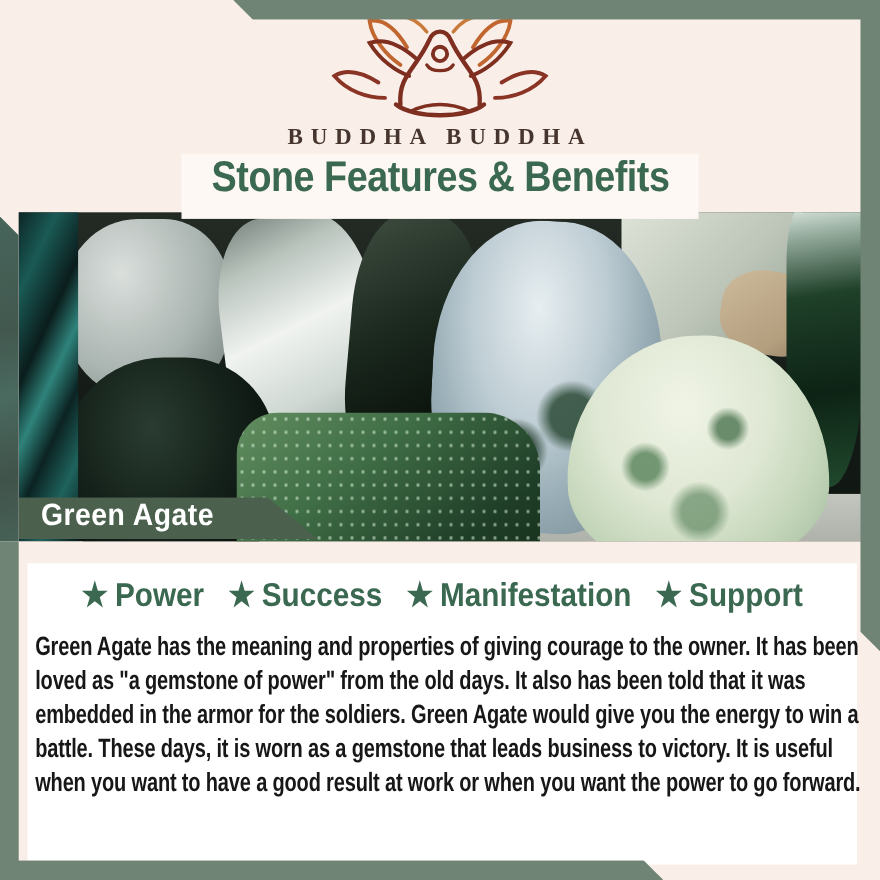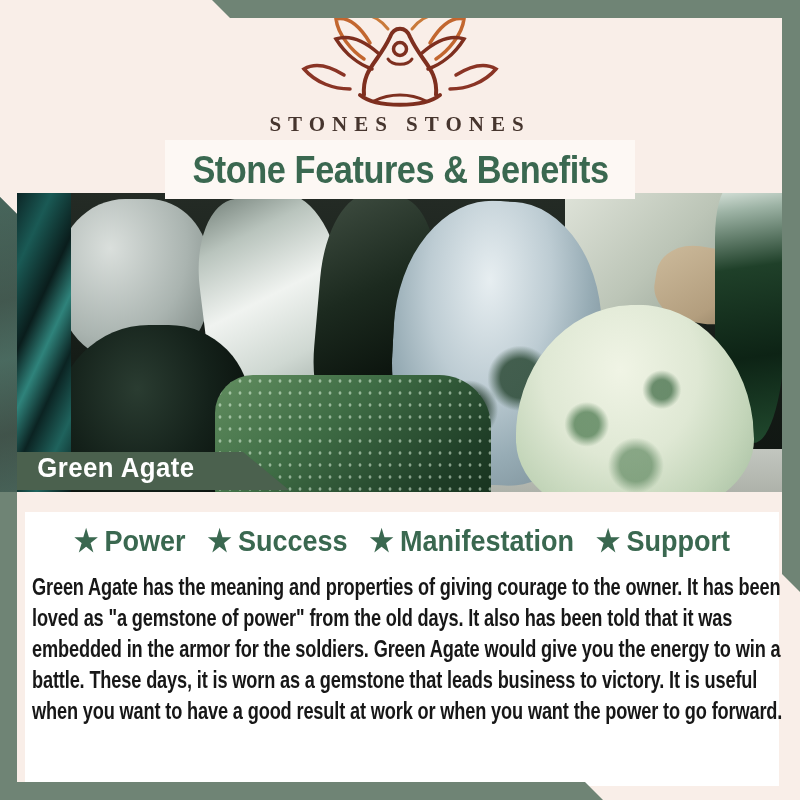--- a/index.html
+++ b/index.html
@@ -29,21 +29,21 @@
   .strip-left{left:0;top:492px;width:17px;height:308px;}
   .strip-bottom{left:0;top:782px;width:603px;height:18px;
     clip-path:polygon(0 0,585px 0,100% 100%,0 100%);}
   
   .logo-wrap{position:absolute;left:300px;top:12px;width:200px;height:98px;z-index:3;}
   .brand{position:absolute;left:0;top:112px;width:100%;text-align:center;z-index:3;
     font-family:"Liberation Serif",serif;font-size:21px;letter-spacing:7px;
     color:var(--brand_text);font-weight:600;}
   
   .title-panel{position:absolute;left:165px;top:140px;width:470px;height:59px;
-    background:var(--panel);z-index:4;display:flex;align-items:center;justify-content:center;}
+    background:var(--panel);z-index:4;display:flex;justify-content:center;}
   .title-panel .title{font-size:39px;font-weight:bold;color:var(--accent_green);
     white-space:nowrap;letter-spacing:-0.5px;transform:scaleX(.88);}
   
   .photo{position:absolute;left:17px;top:193px;width:766px;height:299px;z-index:1;
     overflow:hidden;background:linear-gradient(180deg,#242b25 0%,#151c17 55%,#0f1511 100%);}
   .stone{position:absolute;}
   .st-teal{left:0;top:0;width:54px;height:299px;
     background:linear-gradient(115deg,#0c2626 0%,#1a5a55 18%,#0a1d1c 38%,#2f837b 52%,#0b2322 66%,#1f635d 82%,#081a19 100%);}
   .st-grey-tl{left:40px;top:6px;width:152px;height:164px;border-radius:45% 40% 42% 48%;
     background:radial-gradient(ellipse at 35% 30%,#dadfdc 0%,#aab4b0 55%,#727e7a 100%);}
@@ -121,21 +121,21 @@
     <path d="M78,40 C62,26 48,22 36,26 C46,42 60,52 72,56" stroke="#7e2f1f" stroke-width="3.5"></path>
     <path d="M122,40 C138,26 152,22 164,26 C154,42 140,52 128,56" stroke="#7e2f1f" stroke-width="3.5"></path>
 
     <path d="M64,82 C62,56 78,50 90,24 C94,13 106,13 110,24 C122,50 138,56 136,82" stroke="#7e2f1f" stroke-width="4"></path>
     <circle cx="100" cy="36" r="6.5" stroke="#7e2f1f" stroke-width="3.5"></circle>
     <path d="M88,46 C92,53 108,53 112,46" stroke="#7e2f1f" stroke-width="3"></path>
     <path d="M60,82 C76,95 124,95 140,82" stroke="#7e2f1f" stroke-width="4"></path>
     <path d="M74,88 C90,80 110,80 126,88" stroke="#7e2f1f" stroke-width="3"></path>
   </svg>
 </div>
-<div class="brand">STONES STONES</div>
+<div class="brand">BUDDHA BUDDHA</div>
 
 <div class="title-panel">
   <div class="title">Stone Features &amp; Benefits</div>
 </div>
 
 <div class="photo">
   <div class="stone st-top-right-light"></div>
   <div class="stone st-beige"></div>
   <div class="stone st-right-dark"></div>
   <div class="stone st-ground"></div>

